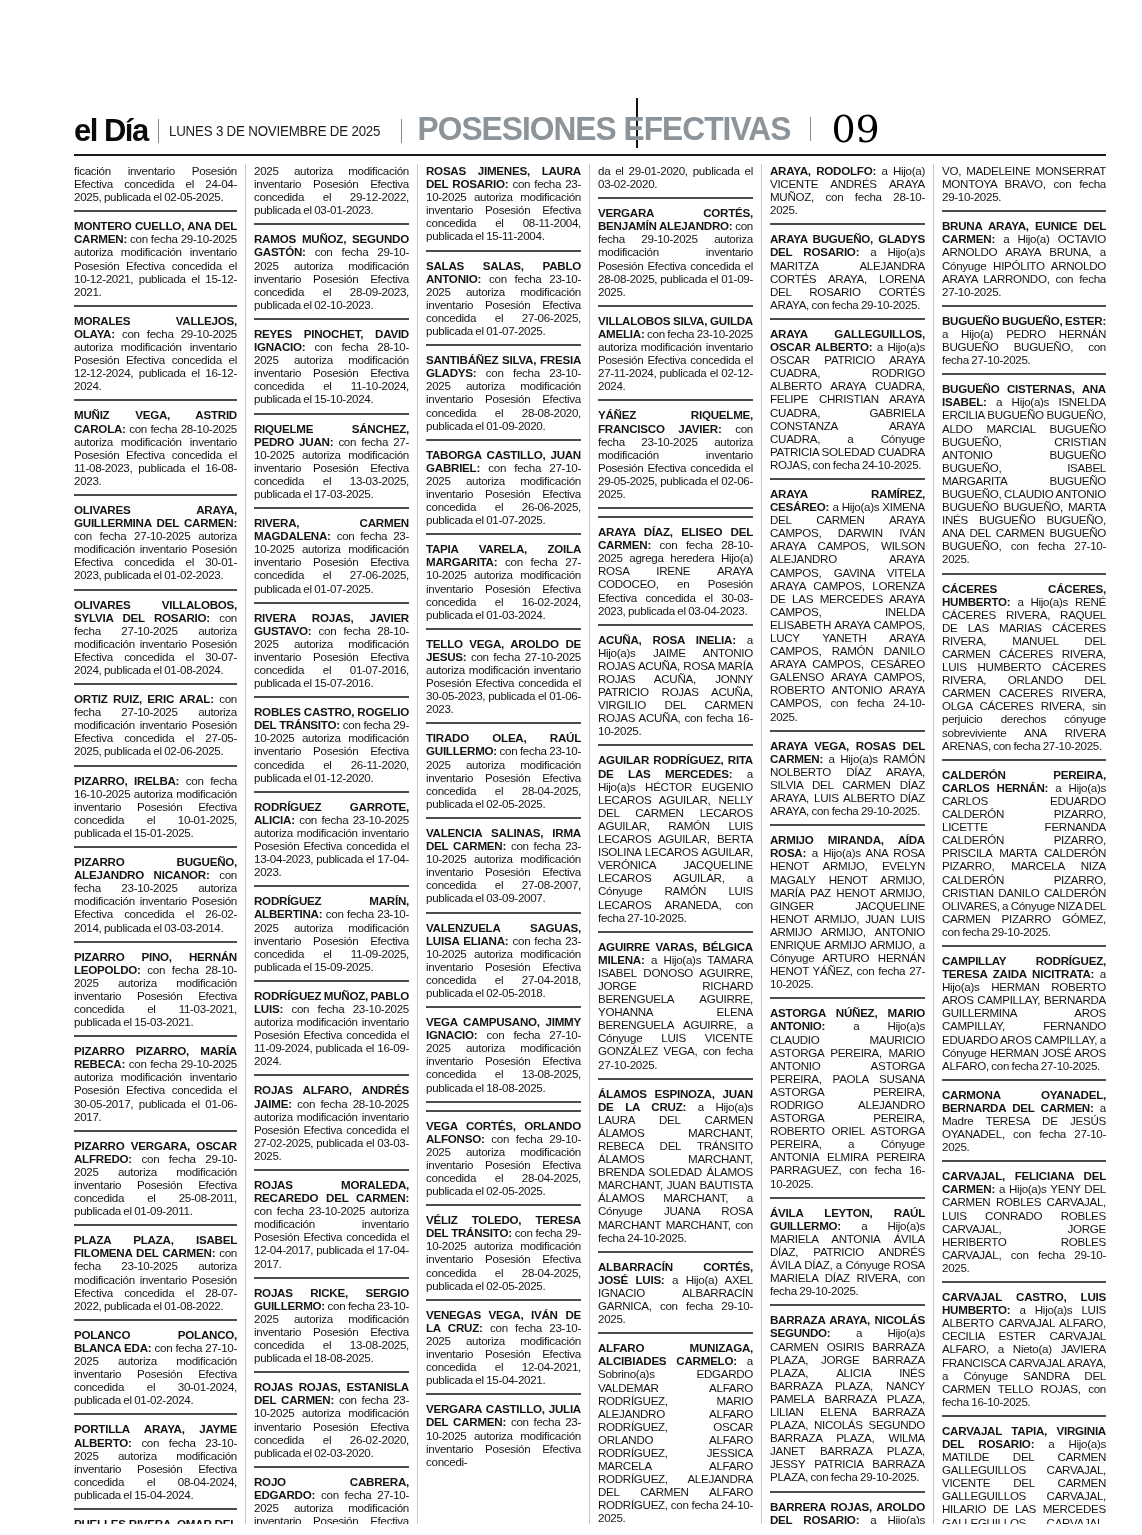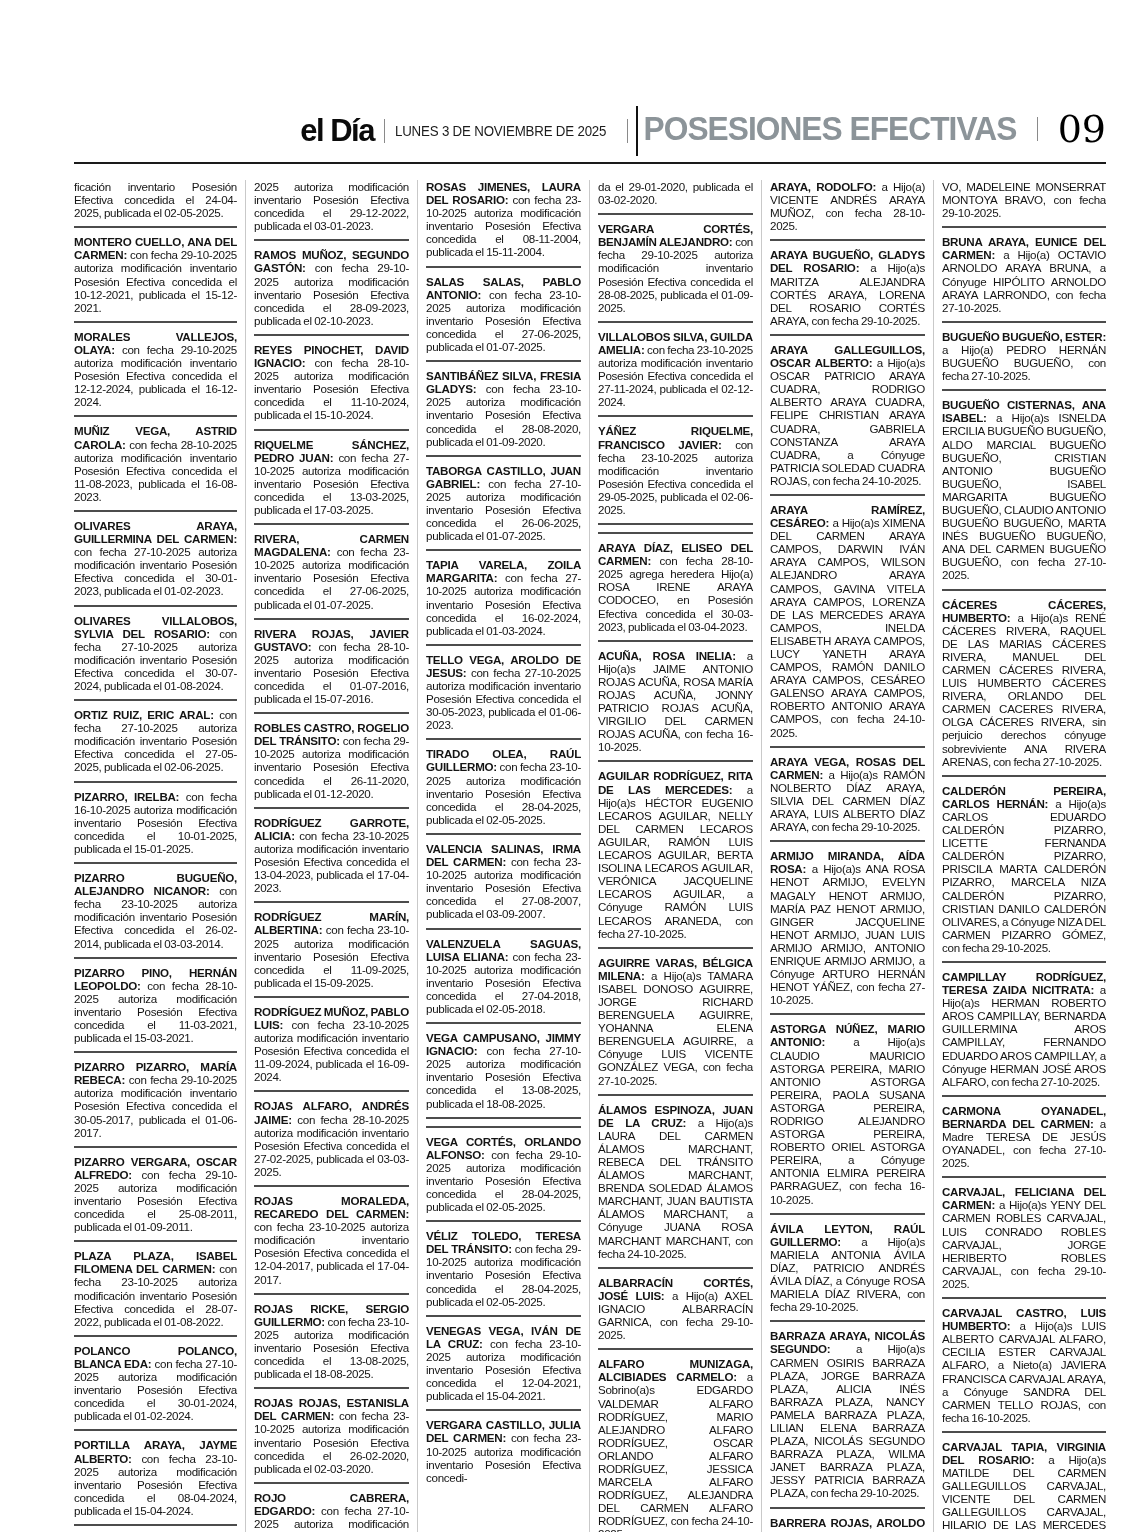--- a/index.html
+++ b/index.html
@@ -4,22 +4,22 @@
 <style>
   html,body{margin:0;padding:0;background:#ffffff;}
   body{
     width:1142px;height:1535px;overflow:hidden;position:relative;
     font-family:"Liberation Sans","DejaVu Sans",sans-serif;color:#111;
   }
   .page{padding:0 36px 0 74px;}
   
   .masthead{
     position:relative;height:58px;margin-top:88px;
-    display:flex;align-items:flex-end;justify-content:flex-end;
-    border-bottom:2px solid #1a1a1a;padding-bottom:16px;
+    display:flex;align-items:flex-end;justify-content:flex-start;
+    border-bottom:2px solid #1a1a1a;padding-bottom:8px;
   }
   .mh-left{display:flex;align-items:center;gap:10px;}
   .logo{
     font-weight:900;font-size:31px;letter-spacing:-1.5px;color:#0b0b0b;
     line-height:1;transform:scaleY(1.02);
   }
   .vbar{width:1px;height:24px;background:#8a8a8a;}
   .vbar.dark{width:2px;height:50px;background:#111;}
   .date{
     font-size:14px;letter-spacing:-0.2px;color:#1c1c1c;
@@ -34,21 +34,21 @@
   .pageno{
     font-family:"DejaVu Serif","Liberation Serif",serif;
     font-size:38px;line-height:.9;color:#000000;font-weight:400;
   }
   
   .columns{
     display:grid;grid-template-columns:repeat(6,1fr);
     margin-top:8px;height:1360px;overflow:hidden;
   }
   .col{
-    padding:0 8px;border-right:1px solid #c9c9c9;overflow:hidden;margin-top:8px;
+    padding:0 8px;border-right:1px solid #c9c9c9;overflow:hidden;
   }
   .col:first-child{padding-left:0;}
   .col:last-child{border-right:none;padding-right:0;}
   .entry{
     font-size:11.6px;line-height:1.13;letter-spacing:-0.3px;word-spacing:-0.5px;
     text-align:justify;color:#141414;margin:0;
   }
   .entry .nm{font-weight:700;letter-spacing:-0.25px;}
   .sep{height:2px;background:#4c4c4c;margin:7px 0 7px 0;}
 </style>

